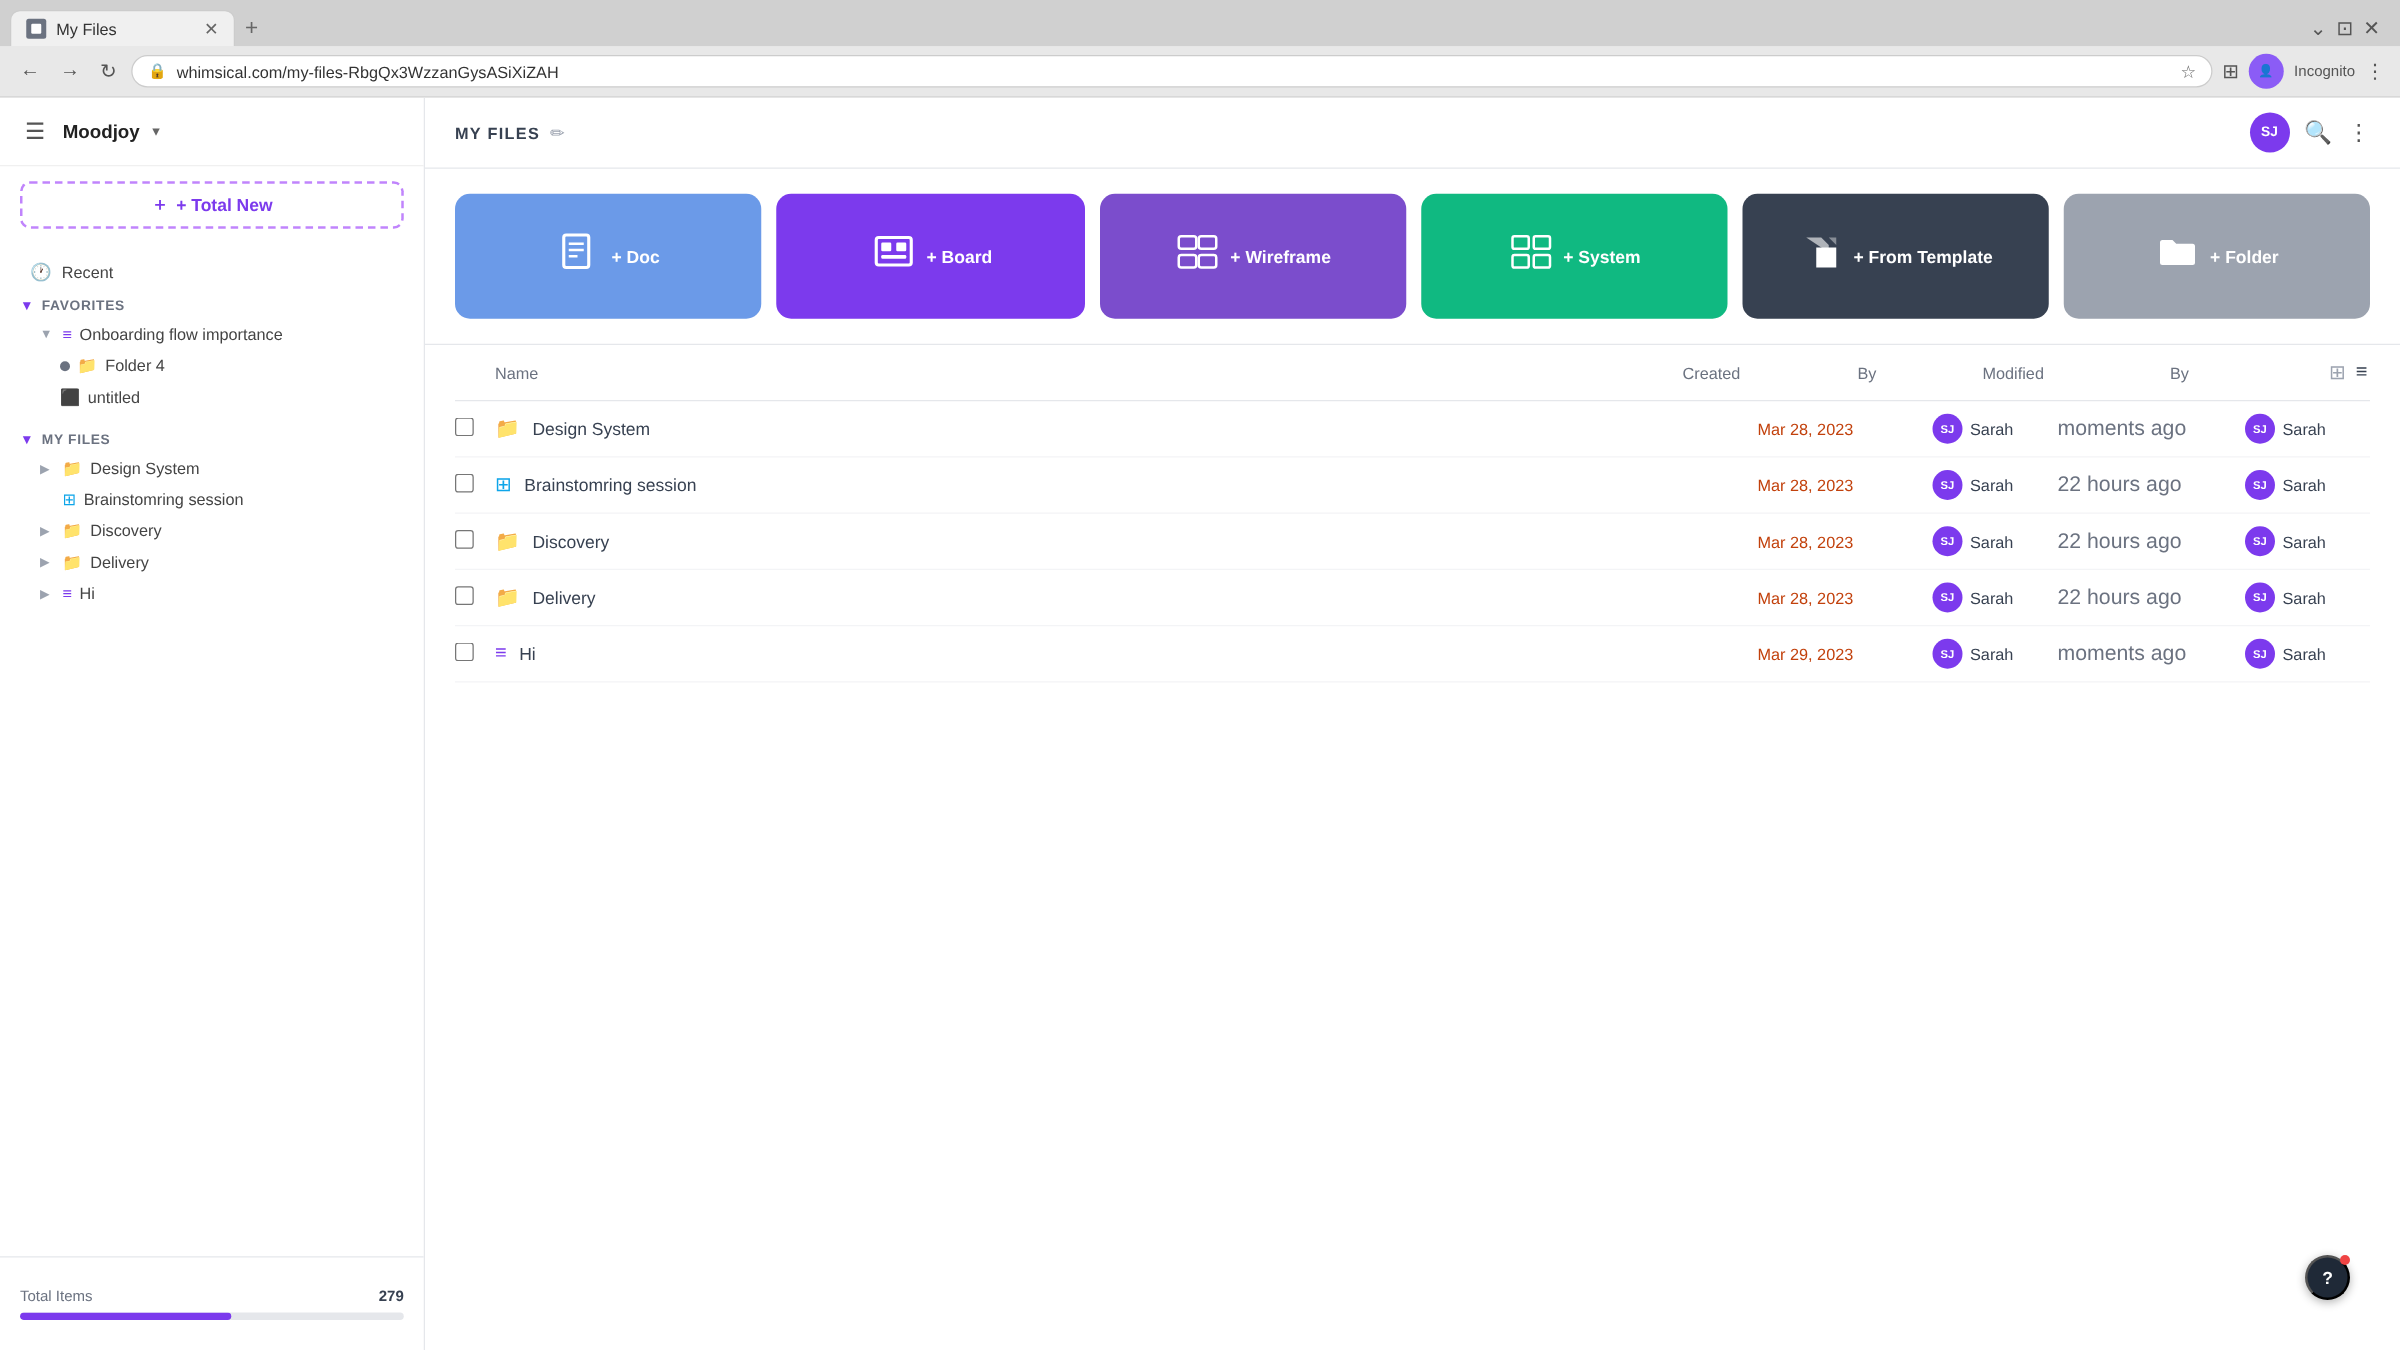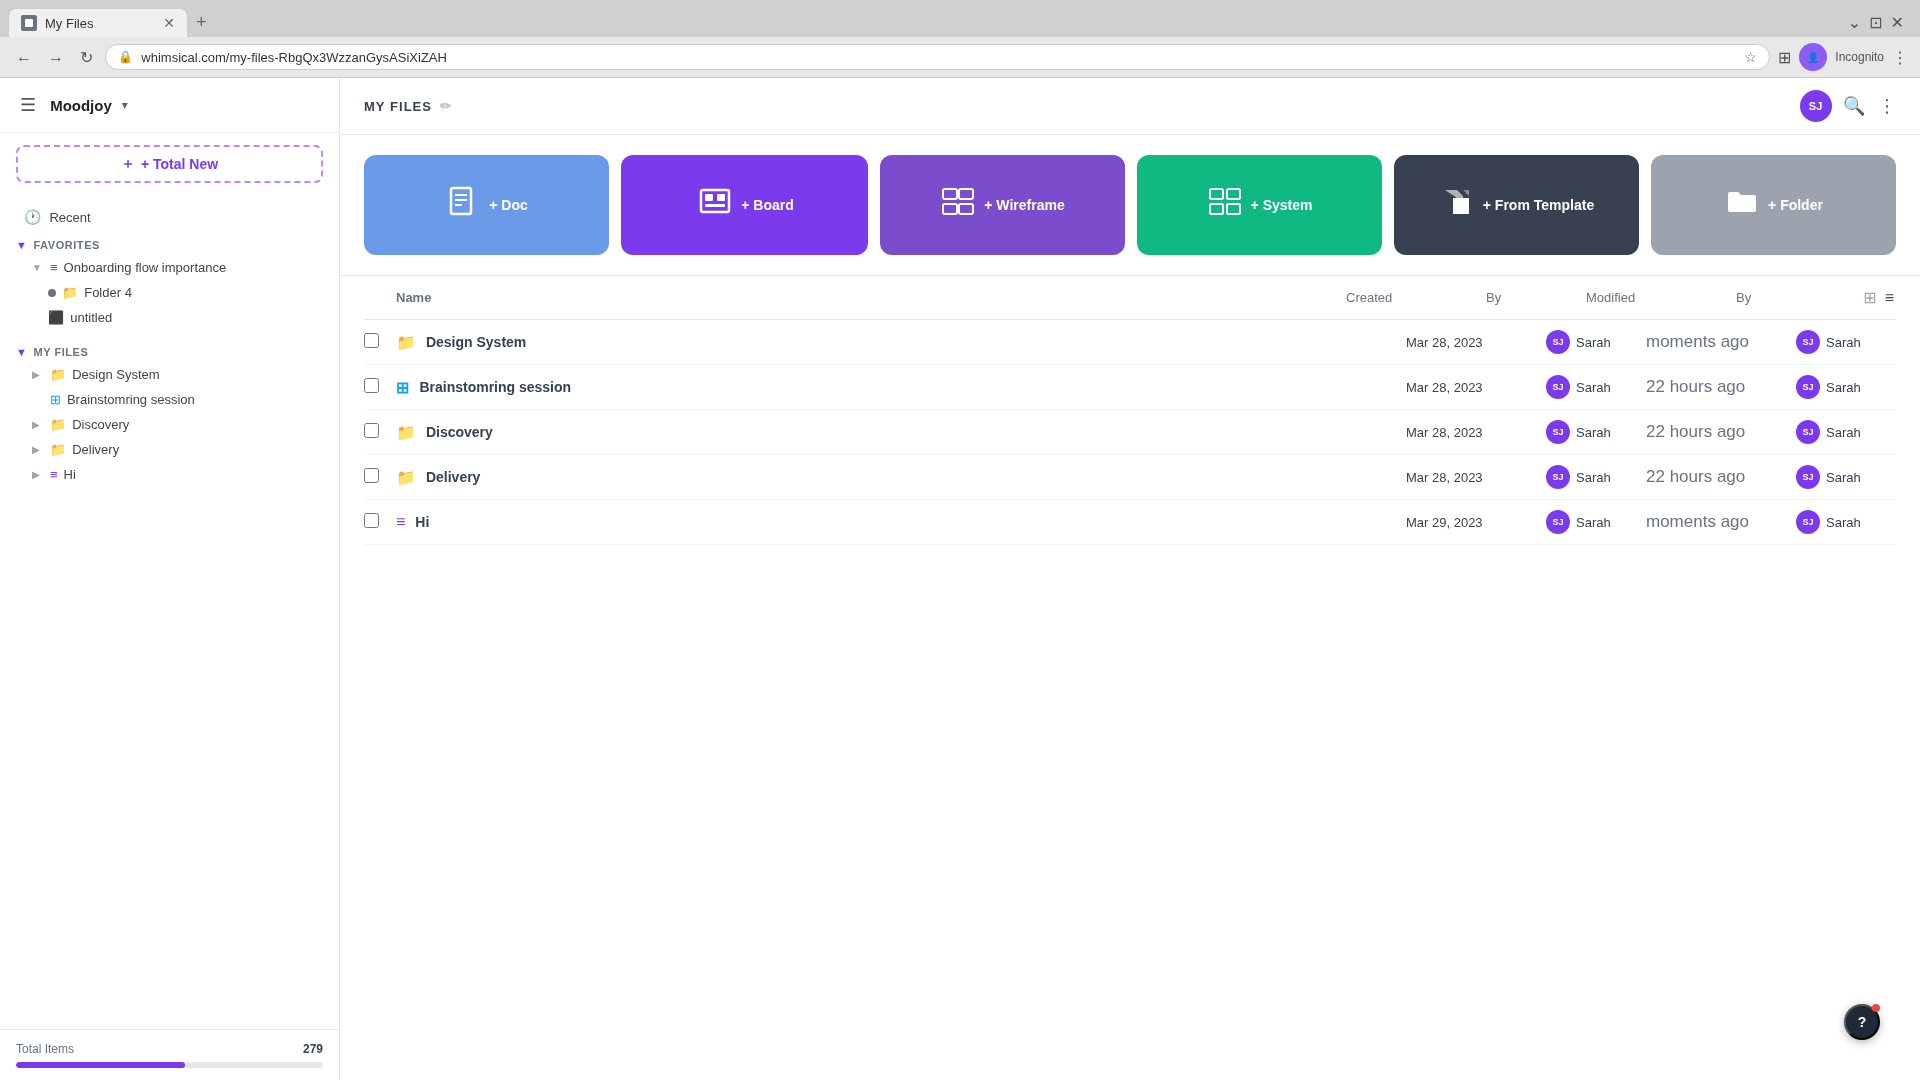--- a/index.html
+++ b/index.html
@@ -38,21 +38,21 @@
 
     .sidebar-content { flex: 1; overflow-y: auto; padding: 8px 0; }
     .sidebar-item { display: flex; align-items: center; gap: 8px; padding: 6px 16px; cursor: pointer; font-size: 13px; color: #444; border-radius: 6px; margin: 0 8px; }
 
     .section-header { display: flex; align-items: center; gap: 6px; padding: 8px 16px 4px; font-size: 11px; font-weight: 700; color: #6b7280; text-transform: uppercase; letter-spacing: 0.05em; cursor: pointer; }
 
     .tree-item { display: flex; align-items: center; gap: 6px; padding: 5px 16px 5px 32px; cursor: pointer; font-size: 13px; color: #444; }
     .tree-item.indent2 { padding-left: 48px; }
     .tree-toggle { font-size: 10px; color: #9ca3af; width: 12px; }
 
-    .sidebar-footer { padding: 12px 16px; border-top: 1px solid #e5e7eb; }
+    .sidebar-footer { padding: 24px 16px; border-top: 1px solid #e5e7eb; }
     .total-items-row { display: flex; justify-content: space-between; align-items: center; margin-bottom: 6px; }
     .total-label { font-size: 12px; color: #6b7280; }
     .total-count { font-size: 12px; font-weight: 600; color: #374151; }
     .progress-bar-bg { height: 6px; background: #e5e7eb; border-radius: 3px; overflow: hidden; }
     .progress-bar-fill { height: 100%; background: #7c3aed; border-radius: 3px; }
 
     
     .main { flex: 1; display: flex; flex-direction: column; overflow: hidden; background: white; }
     .main-header { display: flex; align-items: center; justify-content: space-between; padding: 12px 24px; border-bottom: 1px solid #e5e7eb; }
     .main-title { display: flex; align-items: center; gap: 8px; }
@@ -74,32 +74,32 @@
     .qa-project { background: #10b981; }
     .qa-template { background: #374151; }
     .qa-folder { background: #9ca3af; }
     .qa-icon { font-size: 28px; color: white; }
     .qa-label { font-size: 14px; font-weight: 600; color: white; }
 
     
     .file-table { flex: 1; overflow-y: auto; padding: 0 24px; }
     .table-header { display: flex; align-items: center; padding: 10px 0; border-bottom: 1px solid #e5e7eb; font-size: 13px; font-weight: 500; color: #6b7280; }
     .col-check { width: 32px; }
-    .col-name { flex: 1; font-weight: bold; }
+    .col-name { flex: 1; }
     .col-created { width: 140px; }
     .col-by { width: 100px; }
     .col-modified { width: 150px; }
     .col-by2 { width: 100px; }
     .col-view { width: 60px; display: flex; gap: 4px; justify-content: flex-end; }
 
     .table-row { display: flex; align-items: center; padding: 10px 0; border-bottom: 1px solid #f3f4f6; font-size: 14px; color: #374151; }
     .row-check { width: 32px; }
     .row-check input[type="checkbox"] { cursor: pointer; width: 15px; height: 15px; }
     .row-name { flex: 1; display: flex; align-items: center; gap: 10px; }
-    .row-created { width: 140px; font-size: 13px; color: #404040; }
+    .row-created { width: 140px; font-size: 13px; color: #c2410c; }
     .row-by { width: 100px; display: flex; align-items: center; gap: 6px; font-size: 13px; color: #374151; }
     .row-modified { width: 150px; font-size: 17px; color: #6b7280; }
     .row-by2 { width: 100px; display: flex; align-items: center; gap: 6px; font-size: 13px; color: #374151; }
 
     .user-avatar { width: 24px; height: 24px; border-radius: 50%; background: #7c3aed; display: flex; align-items: center; justify-content: center; font-size: 9px; color: white; font-weight: 700; }
     .view-btn { background: none; border: none; font-size: 16px; color: #9ca3af; cursor: pointer; padding: 2px; }
     .view-btn.active { color: #374151; }
 
     .help-btn { position: fixed; bottom: 20px; right: 20px; width: 36px; height: 36px; border-radius: 50%; background: #1f2937; display: flex; align-items: center; justify-content: center; color: white; font-size: 14px; font-weight: 700; cursor: pointer; box-shadow: 0 2px 8px rgba(0,0,0,0.3); }
     .notif-dot { position: absolute; top: -2px; right: -2px; width: 8px; height: 8px; background: #ef4444; border-radius: 50%; }

